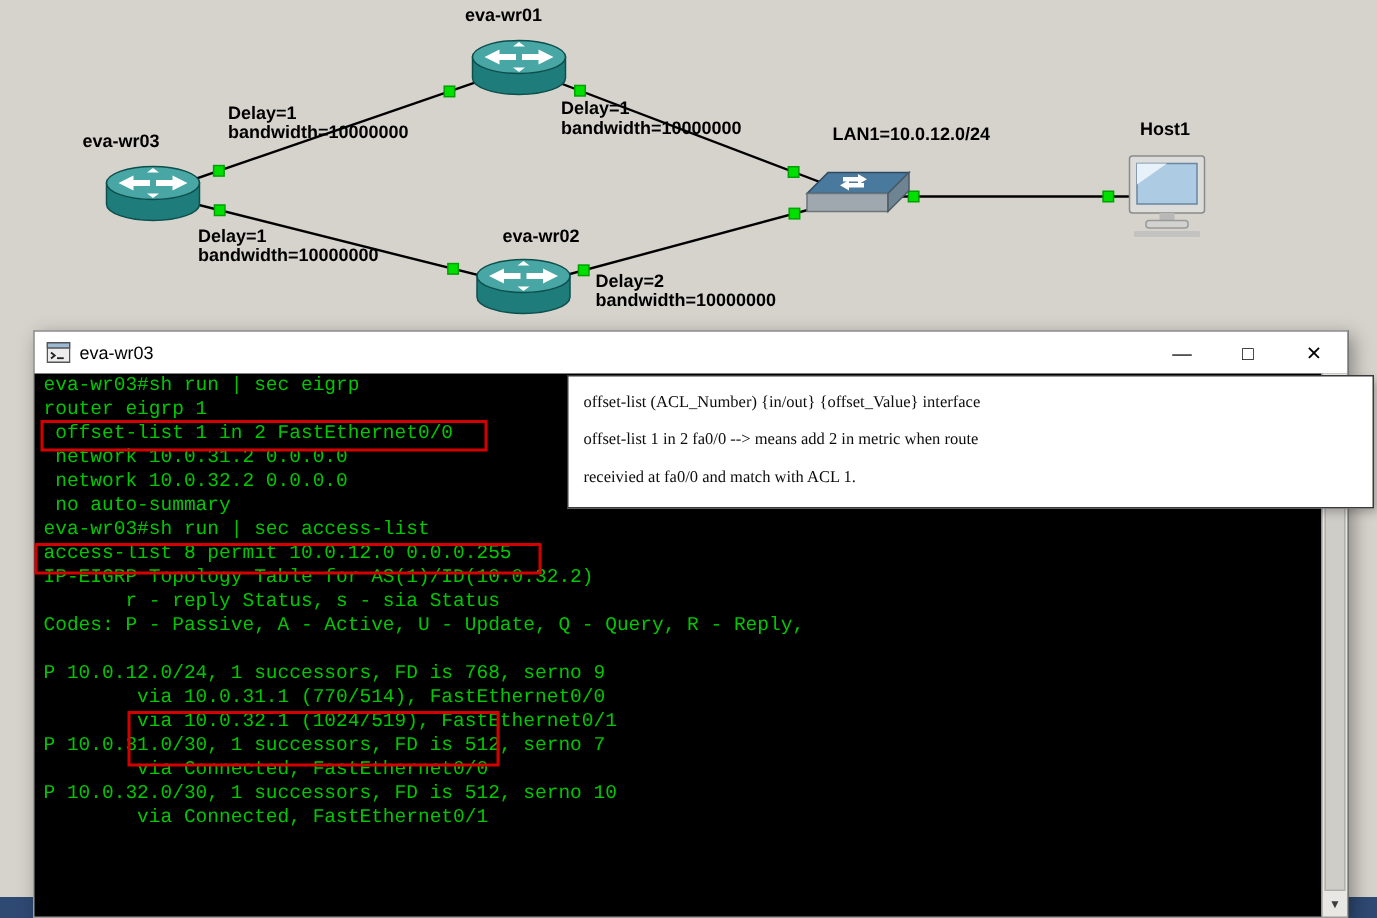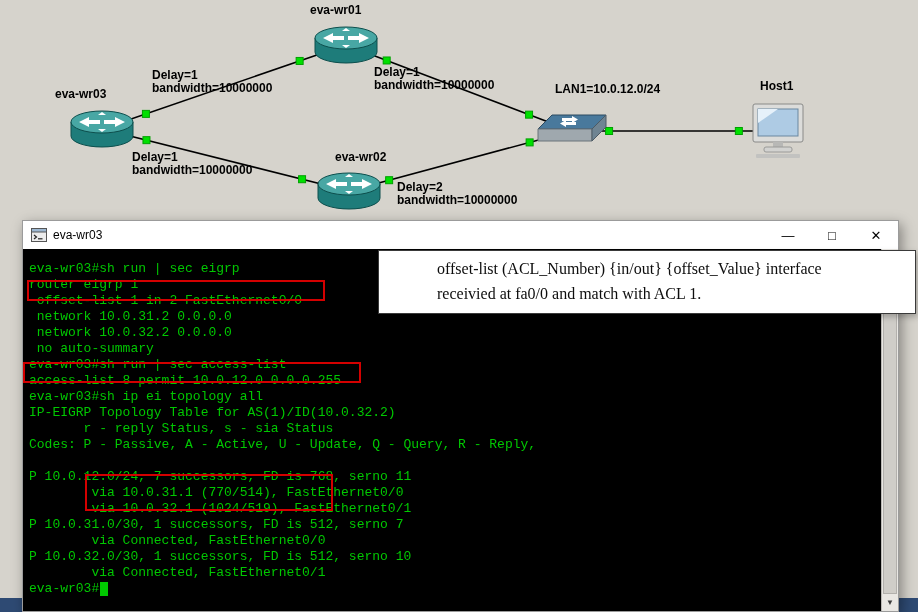--- a/index.html
+++ b/index.html
@@ -27,21 +27,21 @@
     position:absolute; left:22px; top:220px; width:877px; height:392px;
     background:#000; border:1px solid #9b9b9b; z-index:2;
     box-shadow:3px 4px 12px rgba(0,0,0,0.38);
   }
   #titlebar { height:28px; background:#ffffff; display:flex; align-items:center; padding-left:8px; }
   #title-icon { display:flex; align-items:center; }
   #title-text { font-size:12px; color:#000; margin-left:6px; }
   #win-controls { margin-left:auto; display:flex; height:100%; }
   .win-btn { width:44px; display:flex; align-items:center; justify-content:center; font-size:13px; color:#000; cursor:default; }
 
-  #term-body { position:absolute; top:28px; left:0; right:17px; bottom:0; overflow:hidden; padding:12px 0 0 6px; }
+  #term-body { position:absolute; top:28px; left:0; right:17px; bottom:0; overflow:hidden; padding:0 0 0 6px; }
   .term-line {
     font-family:"Liberation Mono","DejaVu Sans Mono",monospace;
     font-size:13px; line-height:16px; height:16px; white-space:pre;
   }
   #cursor { display:inline-block; width:8px; height:14px; background:#00c800; vertical-align:text-bottom; margin-left:1px; }
 
   .hl-box { position:absolute; border:2px solid #d40000; pointer-events:none; }
   #hl1 { left:4px;  top:59px;  width:298px; height:21px; }
   #hl2 { left:0px;  top:141px; width:338px; height:21px; }
   #hl3 { left:62px; top:253px; width:248px; height:37px; }
@@ -52,21 +52,21 @@
   #sb-up { top:0; }
   #sb-down { bottom:0; }
   #sb-thumb { position:absolute; left:1px; top:17px; bottom:17px; width:14px; background:#cfcdc8; border:1px solid #b2b0ac; }
 
   
   #annotation {
     position:absolute; left:378px; top:250px; width:538px; z-index:5;
     background:#ffffff; border:1px solid #3a3a3a; box-shadow:2px 3px 6px rgba(0,0,0,0.25);
     padding:5px 10px 7px 10px;
   }
-  .ann-line { font-family:"Liberation Serif","DejaVu Serif",serif; font-size:16px; line-height:25px; color:#0d0d0d; white-space:nowrap;margin-left:48px; }
+  .ann-line { font-family:"Liberation Serif","DejaVu Serif",serif; font-size:11px; line-height:25px; color:#0d0d0d; white-space:nowrap; }
 </style>
 </head>
 <body>
 
 <div id="taskbar"></div>
 
 <div id="topology">
   <svg id="links-svg" width="918" height="225">
       <line x1="102" y1="129" x2="346" y2="45" stroke="#000000" stroke-width="1.6"></line>
       <line x1="346" y1="45" x2="572" y2="131" stroke="#000000" stroke-width="1.6"></line>
@@ -169,43 +169,42 @@
   <div id="term-body">
     <div id="term-lines" style="color: rgb(0, 200, 0);">
         <div class="term-line">eva-wr03#sh run | sec eigrp</div>
         <div class="term-line">router eigrp 1</div>
         <div class="term-line"> offset-list 1 in 2 FastEthernet0/0</div>
         <div class="term-line"> network 10.0.31.2 0.0.0.0</div>
         <div class="term-line"> network 10.0.32.2 0.0.0.0</div>
         <div class="term-line"> no auto-summary</div>
         <div class="term-line">eva-wr03#sh run | sec access-list</div>
         <div class="term-line">access-list 8 permit 10.0.12.0 0.0.0.255</div>
-        <div class="term-line">eva-wr03#sh ip ei topology all</div>
         <div class="term-line">IP-EIGRP Topology Table for AS(1)/ID(10.0.32.2)</div>
         <div class="term-line">       r - reply Status, s - sia Status</div>
         <div class="term-line">Codes: P - Passive, A - Active, U - Update, Q - Query, R - Reply,</div>
         <div class="term-line"></div>
-        <div class="term-line">P 10.0.12.0/24, 7 successors, FD is 768, serno 11</div>
+        <div class="term-line">P 10.0.12.0/24, 1 successors, FD is 768, serno 9</div>
         <div class="term-line">        via 10.0.31.1 (770/514), FastEthernet0/0</div>
         <div class="term-line">        via 10.0.32.1 (1024/519), FastEthernet0/1</div>
         <div class="term-line">P 10.0.31.0/30, 1 successors, FD is 512, serno 7</div>
         <div class="term-line">        via Connected, FastEthernet0/0</div>
         <div class="term-line">P 10.0.32.0/30, 1 successors, FD is 512, serno 10</div>
         <div class="term-line">        via Connected, FastEthernet0/1</div>
-        <div class="term-line">eva-wr03#<span id="cursor"></span></div>
       </div>
   </div>
 
   <div class="hl-box" id="hl1"></div>
   <div class="hl-box" id="hl2"></div>
   <div class="hl-box" id="hl3"></div>
 
   <div id="scrollbar">
     <div class="sb-btn" id="sb-up">▲</div>
     <div id="sb-thumb"></div>
     <div class="sb-btn" id="sb-down">▼</div>
   </div>
 </div>
 
 <div id="annotation">
   <div class="ann-line">offset-list (ACL_Number) {in/out} {offset_Value} interface</div>
+  <div class="ann-line">offset-list 1 in 2 fa0/0 --&gt; means add 2 in metric when route</div>
   <div class="ann-line">receivied at fa0/0 and match with ACL 1.</div>
 </div>
 
 </body></html>

